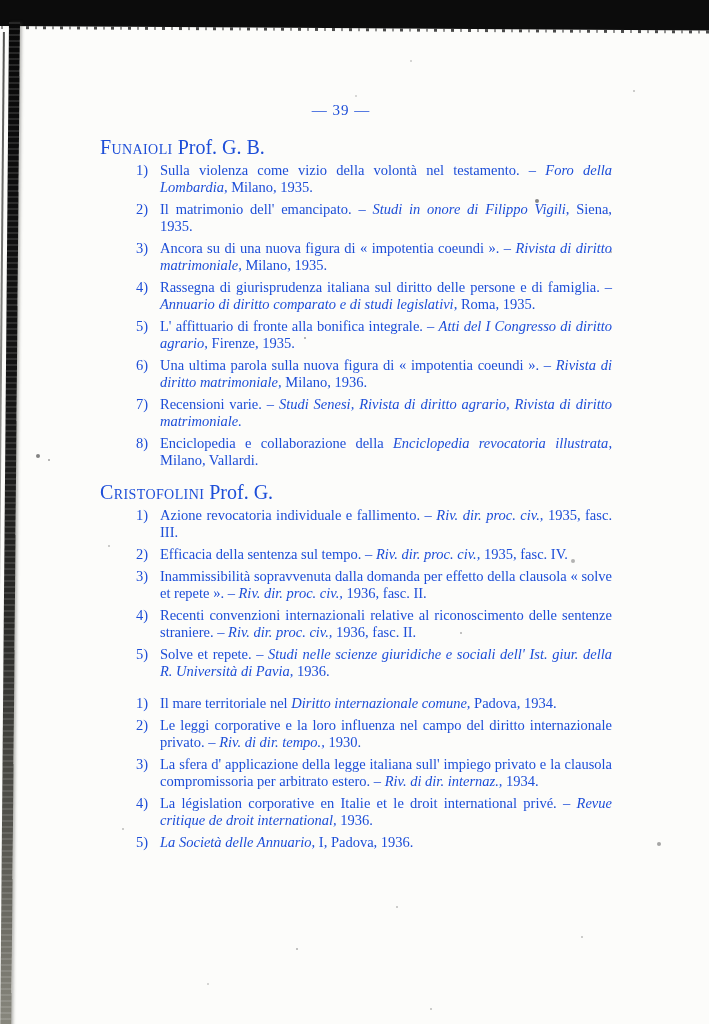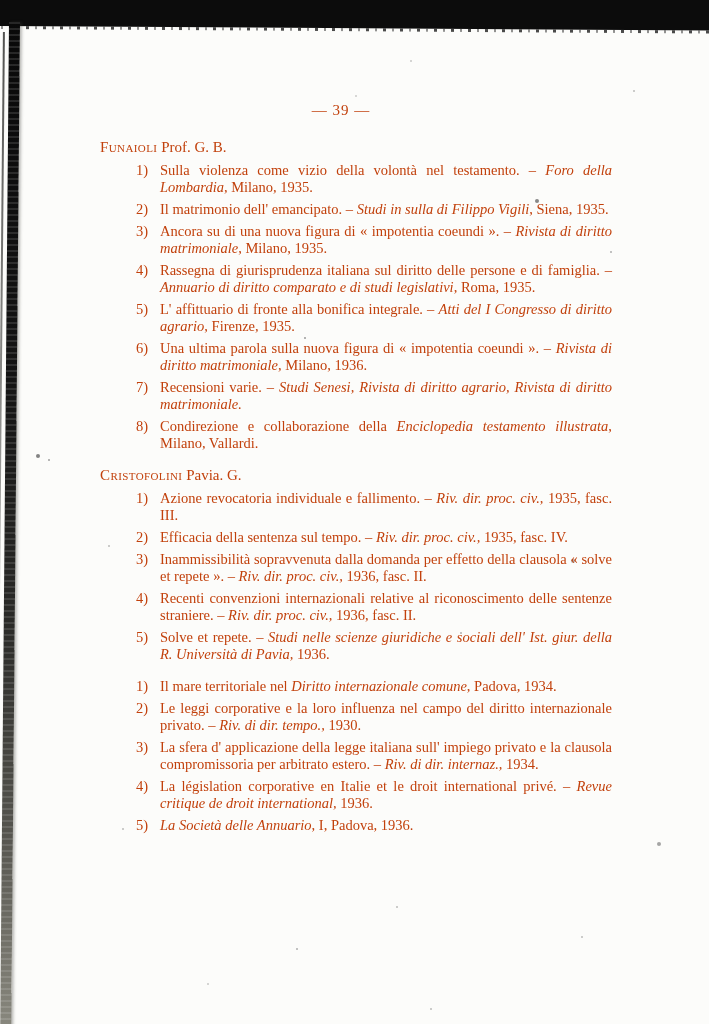--- a/index.html
+++ b/index.html
@@ -7,21 +7,21 @@
     width:709px;height:1024px;
     background:#e9e9e6;
     font-family:"Liberation Serif","DejaVu Serif",serif;
     -webkit-font-smoothing:antialiased;
   }
   .page{
     position:relative;
     width:709px;height:1024px;
     background:#fcfcfa;
     overflow:hidden;
-    color:#c2410c;
+    color:#1d4ed8;
   }
   
   .top-band{
     position:absolute;
     left:-8px;top:-6px;
     width:740px;height:32px;
     background:#0c0c0c;
     transform:rotate(0.35deg);
     transform-origin:left top;
   }
@@ -86,21 +86,21 @@
     line-height:17px;
   }
   .pageno{
     text-align:center;
     letter-spacing:1px;
     font-size:15px;
     margin:0 30px 20px 0;
   }
   .section{margin-top:15px;}
   .section-heading{
-    font-size:15px;
+    font-size:20px;
     font-weight:normal;
     margin:0 0 6px 0;
   }
   .section-heading .surname{
     font-variant:small-caps;
     letter-spacing:.4px;
   }
   .entry{
     display:flex;
     margin:5px 0 0 36px;
@@ -127,21 +127,21 @@
     <div class="pageno">— 39 —</div>
     <div id="sections-root">
         <section class="section">
           <h2 class="section-heading"><span class="surname">Funaioli</span><span> Prof. G. B.</span></h2>
           <div class="entry">
             <span class="num">1)</span>
             <div class="txt"><span>Sulla violenza come vizio della volontà nel testamento. – </span><span class="it">Foro della Lombardia</span><span>, Milano, 1935.</span></div>
           </div>
           <div class="entry">
             <span class="num">2)</span>
-            <div class="txt"><span>Il matrimonio dell' emancipato. – </span><span class="it">Studi in sulla di Filippo Vigili</span><span>, Siena, 1935.</span></div>
+            <div class="txt"><span>Il matrimonio dell' emancipato. – </span><span class="it">Studi in onore di Filippo Vigili</span><span>, Siena, 1935.</span></div>
           </div>
           <div class="entry">
             <span class="num">3)</span>
             <div class="txt"><span>Ancora su di una nuova figura di « impotentia coeundi ». – </span><span class="it">Rivista di diritto matrimoniale</span><span>, Milano, 1935.</span></div>
           </div>
           <div class="entry">
             <span class="num">4)</span>
             <div class="txt"><span>Rassegna di giurisprudenza italiana sul diritto delle persone e di famiglia. – </span><span class="it">Annuario di diritto comparato e di studi legislativi</span><span>, Roma, 1935.</span></div>
           </div>
           <div class="entry">
@@ -151,25 +151,25 @@
           <div class="entry">
             <span class="num">6)</span>
             <div class="txt"><span>Una ultima parola sulla nuova figura di « impotentia coeundi ». – </span><span class="it">Rivista di diritto matrimoniale</span><span>, Milano, 1936.</span></div>
           </div>
           <div class="entry">
             <span class="num">7)</span>
             <div class="txt"><span>Recensioni varie. – </span><span class="it">Studi Senesi, Rivista di diritto agrario, Rivista di diritto matrimoniale.</span></div>
           </div>
           <div class="entry">
             <span class="num">8)</span>
-            <div class="txt"><span>Condirezione e collaborazione della </span><span class="it">Enciclopedia testamento illustrata</span><span>, Milano, Vallardi.</span></div>
+            <div class="txt"><span>Enciclopedia e collaborazione della </span><span class="it">Enciclopedia revocatoria illustrata</span><span>, Milano, Vallardi.</span></div>
           </div>
         </section>
         <section class="section">
-          <h2 class="section-heading"><span class="surname">Cristofolini</span><span> Pavia. G.</span></h2>
+          <h2 class="section-heading"><span class="surname">Cristofolini</span><span> Prof. G.</span></h2>
           <div class="entry">
             <span class="num">1)</span>
             <div class="txt"><span>Azione revocatoria individuale e fallimento. – </span><span class="it">Riv. dir. proc. civ.,</span><span> 1935, fasc. III.</span></div>
           </div>
           <div class="entry">
             <span class="num">2)</span>
             <div class="txt"><span>Efficacia della sentenza sul tempo. – </span><span class="it">Riv. dir. proc. civ.,</span><span> 1935, fasc. IV.</span></div>
           </div>
           <div class="entry">
             <span class="num">3)</span>

